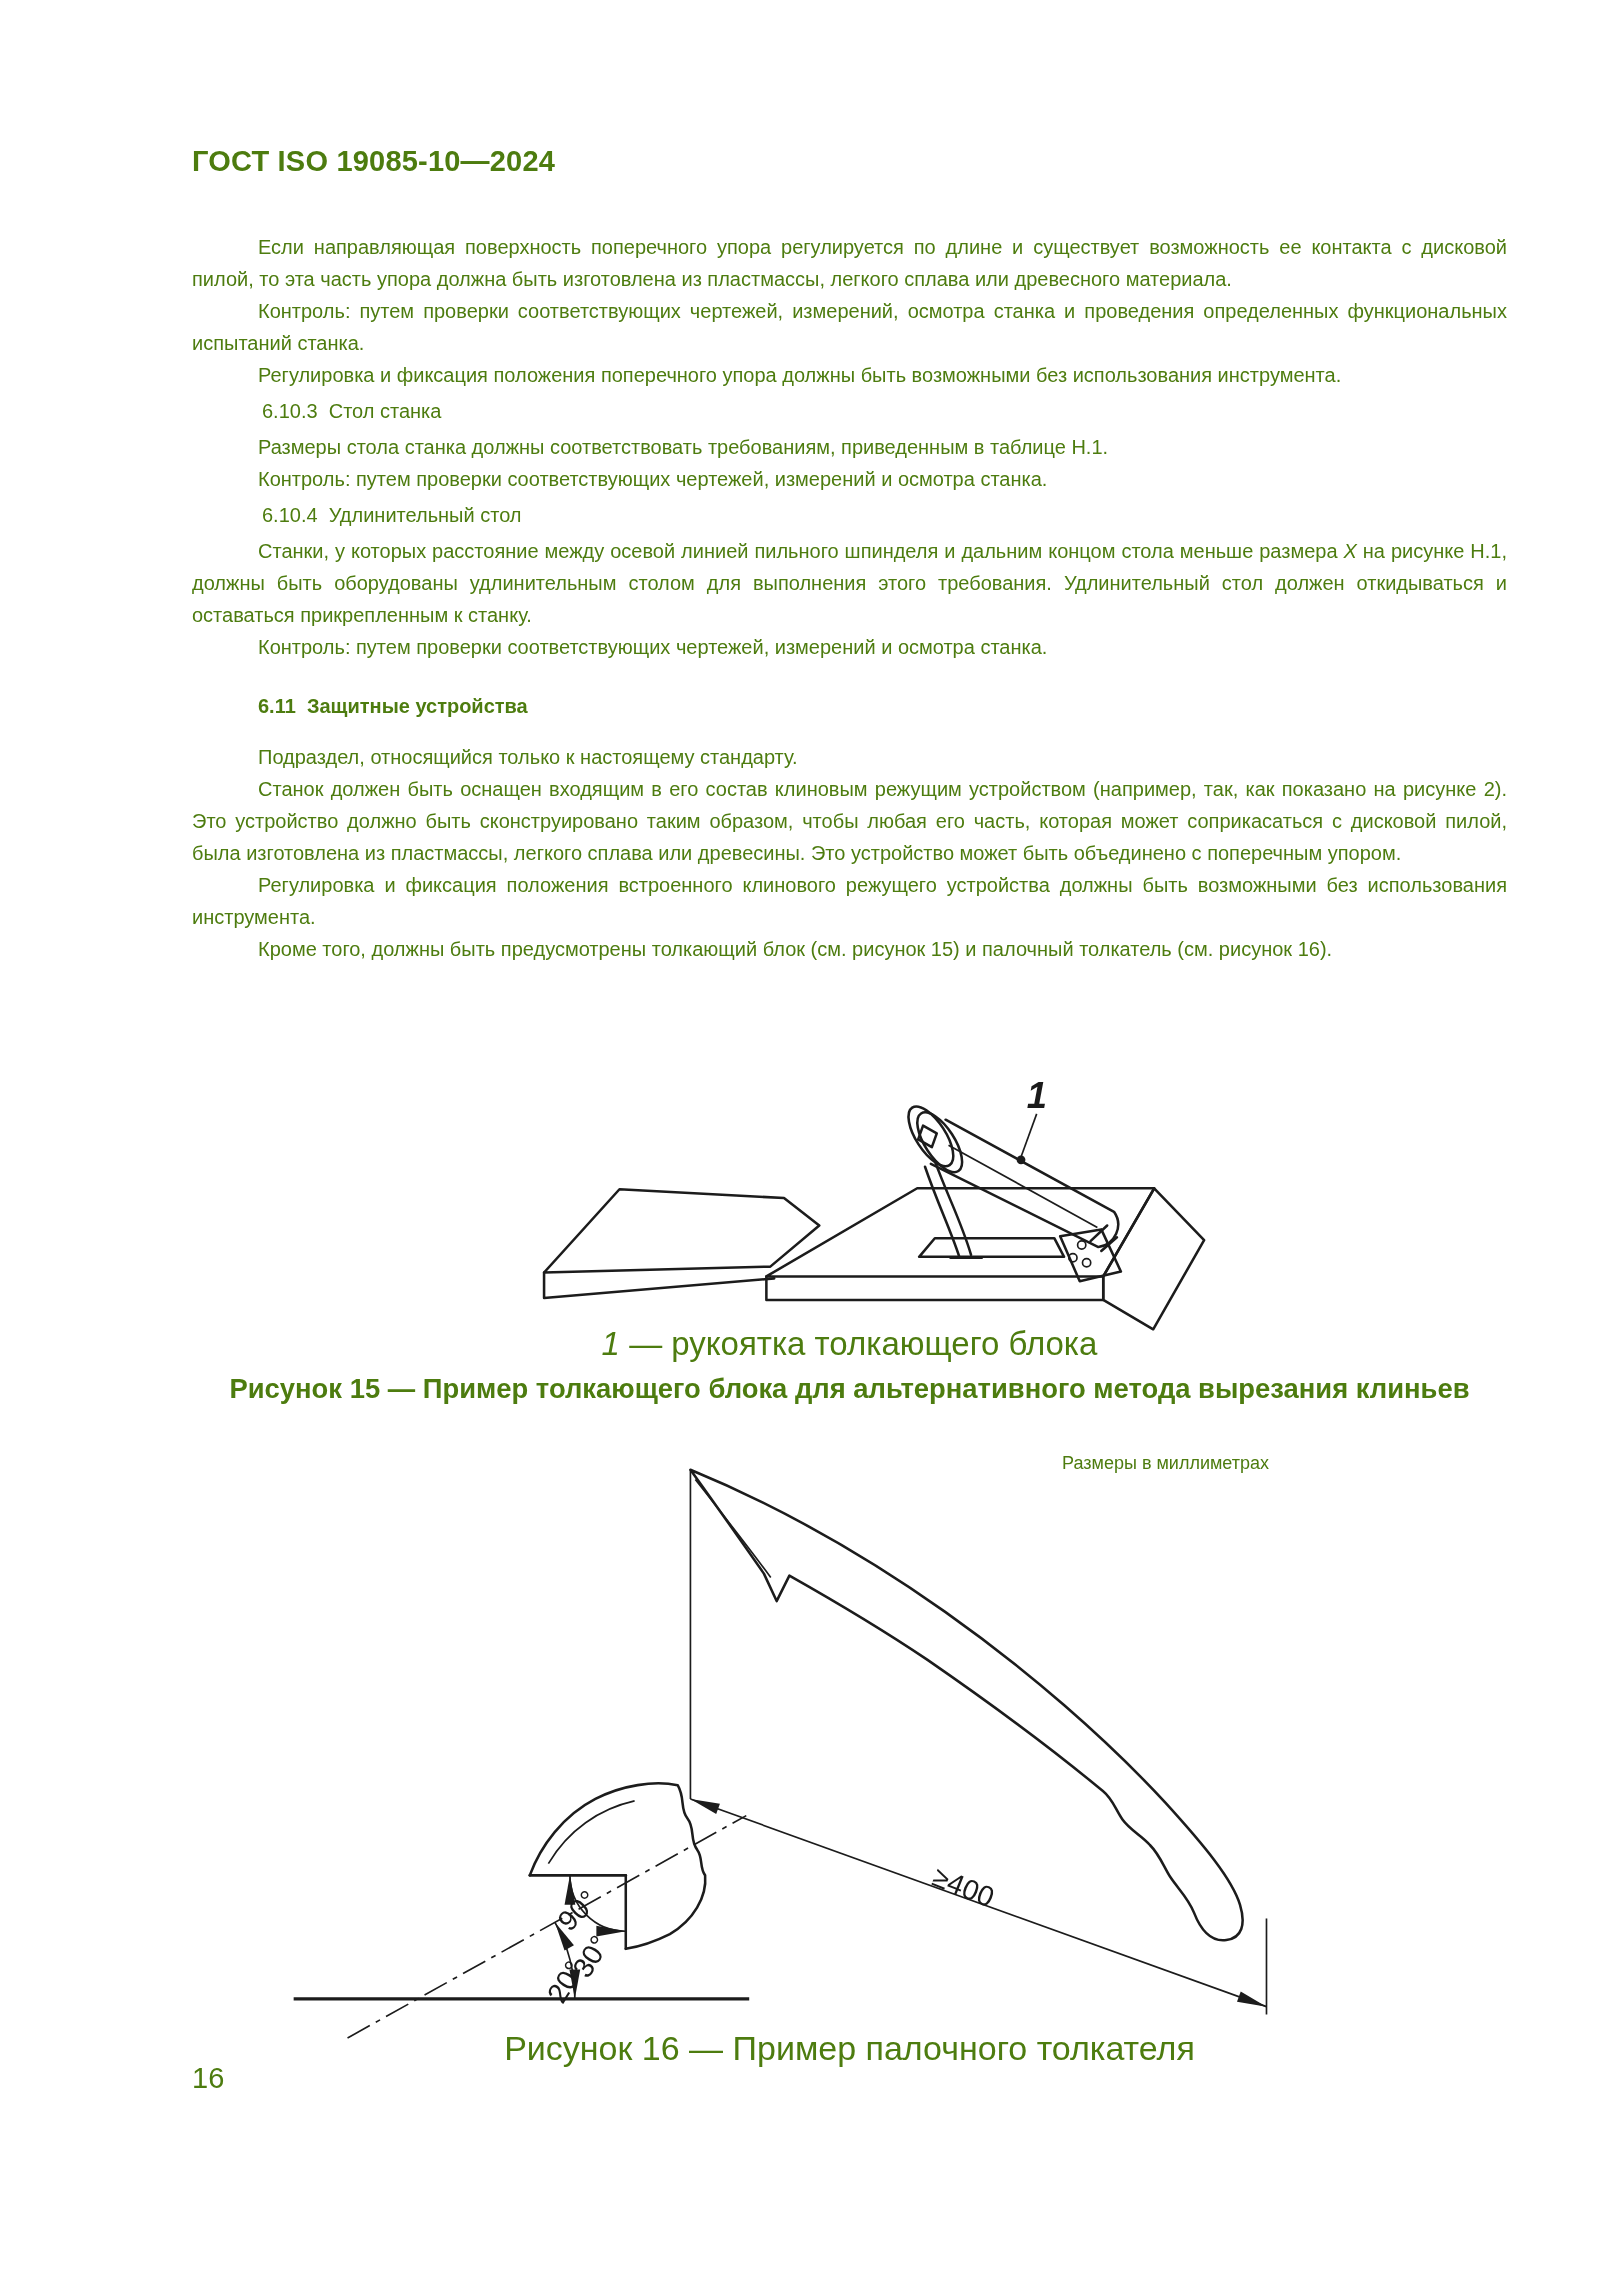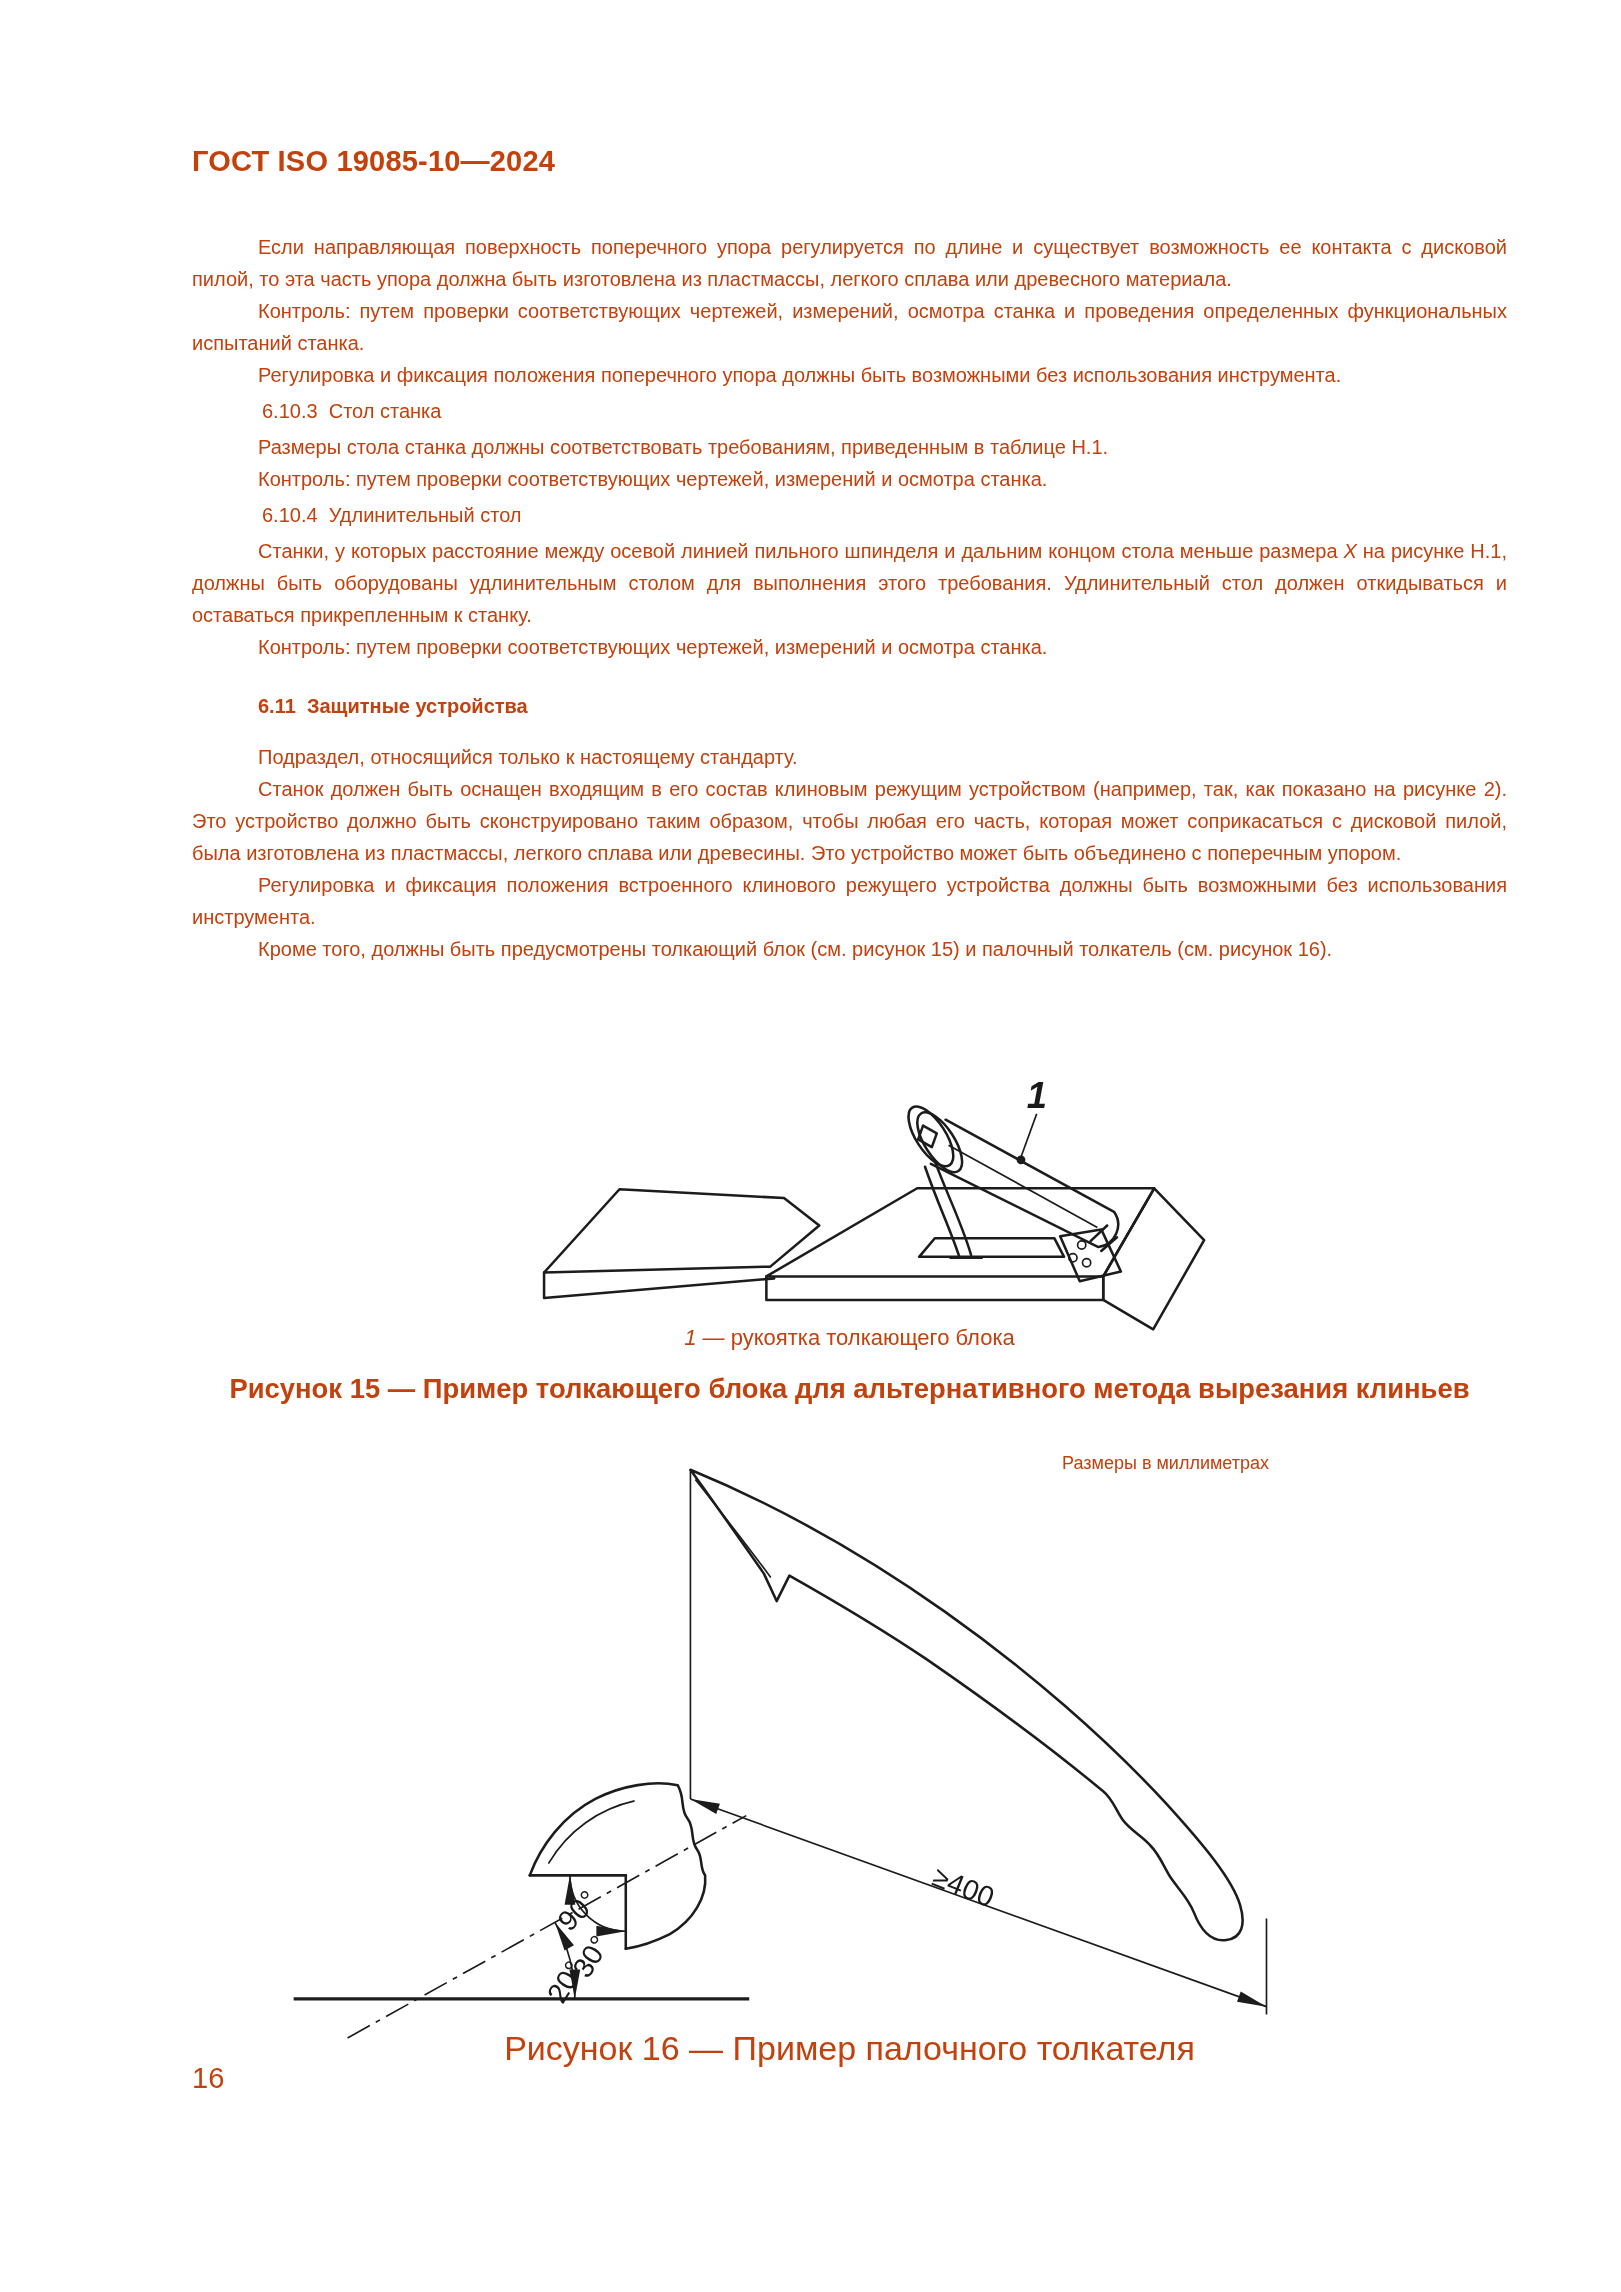--- a/index.html
+++ b/index.html
@@ -1,23 +1,23 @@
 <!DOCTYPE html>
 <html><head>
 <meta charset="utf-8">
 <style>
   html,body{margin:0;padding:0;background:#ffffff;}
   .page{position:relative;width:1621px;height:2293px;background:#ffffff;
-        font-family:"Liberation Sans",sans-serif;color:#c2410c;overflow:hidden;}
+        font-family:"Liberation Sans",sans-serif;color:#4d7c0f;overflow:hidden;}
   .doc-header{position:absolute;left:192px;top:145px;font-size:29px;font-weight:bold;letter-spacing:0.2px;}
   .body-text{position:absolute;left:192px;top:231px;width:1315px;font-size:20px;line-height:32px;}
   .body-text .p{text-indent:66px;text-align:justify;margin:0;}
   .body-text .h3{font-weight:normal;text-indent:66px;margin:4px;}
   .body-text .h2{font-weight:bold;text-indent:66px;margin:27.4px 0 18.6px 0;}
-  .fig-callout{position:absolute;left:192px;top:1325px;width:1315px;text-align:center;font-size:22px;}
+  .fig-callout{position:absolute;left:192px;top:1325px;width:1315px;text-align:center;font-size:33px;}
   .fig-callout .num{font-style:italic;}
   .fig15-caption{position:absolute;left:192px;top:1373px;width:1315px;text-align:center;font-size:27.4px;font-weight:bold;}
   .units-note{position:absolute;left:192px;top:1415px;width:1077px;text-align:right;font-size:18px;margin-top:38px;}
   .fig16-caption{position:absolute;left:192px;top:2029px;width:1315px;text-align:center;font-size:34px;}
   .page-number{position:absolute;left:192px;top:2062px;font-size:29px;}
   svg{position:absolute;overflow:visible;}
   .ln{fill:none;stroke:#1c1c1c;stroke-width:2.6;stroke-linejoin:round;stroke-linecap:round;}
   .thin{fill:none;stroke:#1c1c1c;stroke-width:1.7;}
   .thick{fill:none;stroke:#1c1c1c;stroke-width:3.4;}
   .dashdot{fill:none;stroke:#1c1c1c;stroke-width:1.7;stroke-dasharray:26 7 5 7;}

